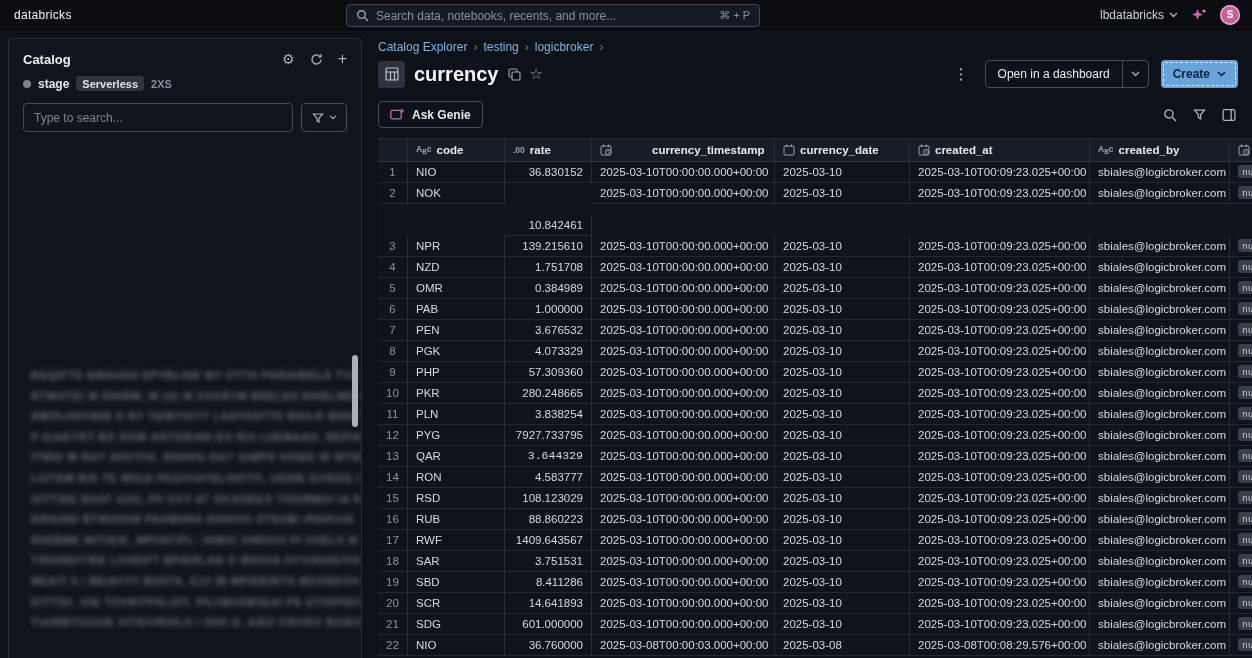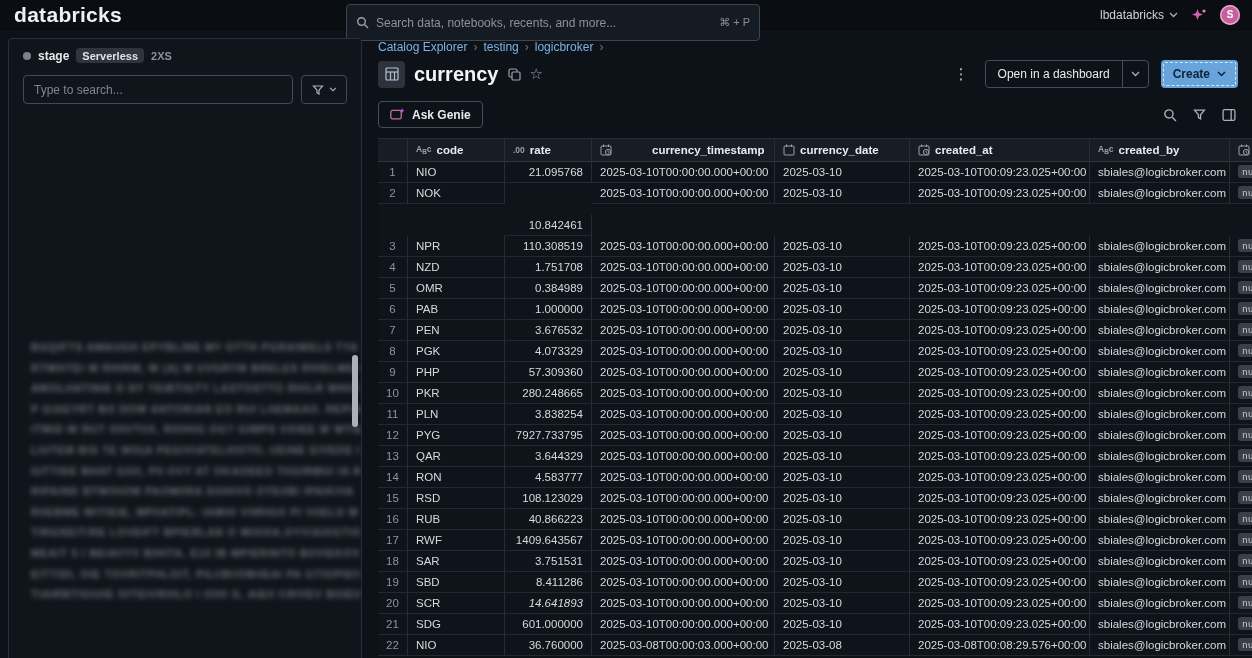--- a/index.html
+++ b/index.html
@@ -4,22 +4,22 @@
 <style>
   * { box-sizing: border-box; margin: 0; padding: 0; }
   html,body { width:1252px; height:658px; overflow:hidden; }
   body {
     background:#0d1218; color:#d6dade;
     font-family:"Liberation Sans", sans-serif;
     position:relative;
   }
   
   .topbar{ height:30px; background:#0a0d12; display:flex; align-items:center; position:relative; border-bottom:1px solid #05070a;}
-  .logo{ color:#eef1f4; font-weight:700; font-size:21px; padding:0 14px; letter-spacing:.3px;}
-  .topsearch{ position:absolute; left:346px; top:4px; width:414px; height:37px; background:#151b22;
+  .logo{ color:#eef1f4; font-weight:400; font-size:12px; padding:0 14px; letter-spacing:.3px;}
+  .topsearch{ position:absolute; left:346px; top:4px; width:414px; height:23px; background:#151b22;
     border:1px solid #3e454e; border-radius:4px; display:flex; align-items:center; padding:0 9px; gap:7px;}
   .topsearch .ph{ color:#8b929b; font-size:12px; flex:1; white-space:nowrap; overflow:hidden;}
   .topsearch .kbd{ color:#868d96; font-size:11px;}
   .topbar-right{ margin-left:auto; display:flex; align-items:center; gap:13px; padding-right:12px;}
   .workspace{ color:#ced3d9; font-size:12px; display:flex; align-items:center; gap:5px;}
   .avatar{ width:20px; height:20px; border-radius:50%; background:#c4619d;
     display:flex; align-items:center; justify-content:center; font-size:10px; font-weight:700; color:#fff;
     box-shadow: inset 0 0 0 1.5px #e7a9cd;}
   
   .panel{ position:absolute; left:8px; top:38px; width:354px; height:640px; background:#10151c;
@@ -115,20 +115,33 @@
           <circle cx="13" cy="3" r="1.6" fill="#e086c4"></circle>
         </svg>
     </span>
     <div class="avatar">
         <span>S</span>
       </div>
   </div>
 </div>
 
 <div class="panel">
+  <div class="panel-head">
+    <span class="panel-title">Catalog</span>
+    <div class="panel-icons">
+      <span style="font-size:14px;">⚙</span>
+      <span>
+        <svg width="13" height="13" viewBox="0 0 13 13" fill="none" stroke="#aab1ba" stroke-width="1.3">
+            <path d="M11 6.5a4.5 4.5 0 1 1-1.3-3.2"></path>
+            <polyline points="11 1 11 3.8 8.2 3.8"></polyline>
+          </svg>
+      </span>
+      <span style="font-size:16px; color:#aab1ba; font-weight:400;">+</span>
+    </div>
+  </div>
   <div class="compute-row">
     <span class="dot"></span>
     <span class="compute-name">stage</span>
     <span class="pill">Serverless</span>
     <span class="compute-size">2XS</span>
   </div>
   <div class="search-row">
     <input class="side-search" placeholder="Type to search..." style="">
     <button class="filter-btn">
       <svg width="12" height="12" viewBox="0 0 12 12" fill="none" stroke="#aab1ba" stroke-width="1.2">
@@ -286,41 +299,41 @@
               <polyline points="8,6.8 8,8 9.1,8.6" fill="none" stroke="#9aa1aa"></polyline>
             </svg>
             <span></span>
           </div>
         </div>
       </div>
     <div class="gbody" id="gbody">
         <div class="grow">
           <div class="gcell c-num" style="width: 30px;">1</div>
           <div class="gcell " style="width: 97px;">NIO</div>
-          <div class="gcell c-right" style="width: 87px;">21.095768</div>
+          <div class="gcell c-right" style="width: 87px;">36.830152</div>
           <div class="gcell " style="width: 183px;">2025-03-10T00:00:00.000+00:00</div>
           <div class="gcell " style="width: 135px;">2025-03-10</div>
           <div class="gcell " style="width: 180px;">2025-03-10T00:09:23.025+00:00</div>
           <div class="gcell " style="width: 140px;">sbiales@logicbroker.com</div>
           <div class="gcell " style="width: 200px;"><span class="null-pill">null</span></div>
         </div>
         <div class="grow">
           <div class="gcell c-num" style="width: 30px;">2</div>
           <div class="gcell " style="width: 97px;">NOK</div>
           <div class="gcell c-right" style="width: 87px; margin-top: 32px;">10.842461</div>
           <div class="gcell " style="width: 183px;">2025-03-10T00:00:00.000+00:00</div>
           <div class="gcell " style="width: 135px;">2025-03-10</div>
           <div class="gcell " style="width: 180px;">2025-03-10T00:09:23.025+00:00</div>
           <div class="gcell " style="width: 140px;">sbiales@logicbroker.com</div>
           <div class="gcell " style="width: 200px;"><span class="null-pill">null</span></div>
         </div>
         <div class="grow">
           <div class="gcell c-num" style="width: 30px;">3</div>
           <div class="gcell " style="width: 97px;">NPR</div>
-          <div class="gcell c-right" style="width: 87px;">110.308519</div>
+          <div class="gcell c-right" style="width: 87px;">139.215610</div>
           <div class="gcell " style="width: 183px;">2025-03-10T00:00:00.000+00:00</div>
           <div class="gcell " style="width: 135px;">2025-03-10</div>
           <div class="gcell " style="width: 180px;">2025-03-10T00:09:23.025+00:00</div>
           <div class="gcell " style="width: 140px;">sbiales@logicbroker.com</div>
           <div class="gcell " style="width: 200px;"><span class="null-pill">null</span></div>
         </div>
         <div class="grow">
           <div class="gcell c-num" style="width: 30px;">4</div>
           <div class="gcell " style="width: 97px;">NZD</div>
           <div class="gcell c-right" style="width: 87px;">1.751708</div>
@@ -406,21 +419,21 @@
           <div class="gcell c-right" style="width: 87px;">7927.733795</div>
           <div class="gcell " style="width: 183px;">2025-03-10T00:00:00.000+00:00</div>
           <div class="gcell " style="width: 135px;">2025-03-10</div>
           <div class="gcell " style="width: 180px;">2025-03-10T00:09:23.025+00:00</div>
           <div class="gcell " style="width: 140px;">sbiales@logicbroker.com</div>
           <div class="gcell " style="width: 200px;"><span class="null-pill">null</span></div>
         </div>
         <div class="grow">
           <div class="gcell c-num" style="width: 30px;">13</div>
           <div class="gcell " style="width: 97px;">QAR</div>
-          <div class="gcell c-right" style="width: 87px;">3.644329</div>
+          <div class="gcell c-right" style="width: 87px; font-family: Liberation Mono, monospace;">3.644329</div>
           <div class="gcell " style="width: 183px;">2025-03-10T00:00:00.000+00:00</div>
           <div class="gcell " style="width: 135px;">2025-03-10</div>
           <div class="gcell " style="width: 180px;">2025-03-10T00:09:23.025+00:00</div>
           <div class="gcell " style="width: 140px;">sbiales@logicbroker.com</div>
           <div class="gcell " style="width: 200px;"><span class="null-pill">null</span></div>
         </div>
         <div class="grow">
           <div class="gcell c-num" style="width: 30px;">14</div>
           <div class="gcell " style="width: 97px;">RON</div>
           <div class="gcell c-right" style="width: 87px;">4.583777</div>
@@ -436,21 +449,21 @@
           <div class="gcell c-right" style="width: 87px;">108.123029</div>
           <div class="gcell " style="width: 183px;">2025-03-10T00:00:00.000+00:00</div>
           <div class="gcell " style="width: 135px;">2025-03-10</div>
           <div class="gcell " style="width: 180px;">2025-03-10T00:09:23.025+00:00</div>
           <div class="gcell " style="width: 140px;">sbiales@logicbroker.com</div>
           <div class="gcell " style="width: 200px;"><span class="null-pill">null</span></div>
         </div>
         <div class="grow">
           <div class="gcell c-num" style="width: 30px;">16</div>
           <div class="gcell " style="width: 97px;">RUB</div>
-          <div class="gcell c-right" style="width: 87px;">40.866223</div>
+          <div class="gcell c-right" style="width: 87px;">88.860223</div>
           <div class="gcell " style="width: 183px;">2025-03-10T00:00:00.000+00:00</div>
           <div class="gcell " style="width: 135px;">2025-03-10</div>
           <div class="gcell " style="width: 180px;">2025-03-10T00:09:23.025+00:00</div>
           <div class="gcell " style="width: 140px;">sbiales@logicbroker.com</div>
           <div class="gcell " style="width: 200px;"><span class="null-pill">null</span></div>
         </div>
         <div class="grow">
           <div class="gcell c-num" style="width: 30px;">17</div>
           <div class="gcell " style="width: 97px;">RWF</div>
           <div class="gcell c-right" style="width: 87px;">1409.643567</div>
@@ -476,21 +489,21 @@
           <div class="gcell c-right" style="width: 87px;">8.411286</div>
           <div class="gcell " style="width: 183px;">2025-03-10T00:00:00.000+00:00</div>
           <div class="gcell " style="width: 135px;">2025-03-10</div>
           <div class="gcell " style="width: 180px;">2025-03-10T00:09:23.025+00:00</div>
           <div class="gcell " style="width: 140px;">sbiales@logicbroker.com</div>
           <div class="gcell " style="width: 200px;"><span class="null-pill">null</span></div>
         </div>
         <div class="grow">
           <div class="gcell c-num" style="width: 30px;">20</div>
           <div class="gcell " style="width: 97px;">SCR</div>
-          <div class="gcell c-right" style="width: 87px; font-style: italic;">14.641893</div>
+          <div class="gcell c-right" style="width: 87px;">14.641893</div>
           <div class="gcell " style="width: 183px;">2025-03-10T00:00:00.000+00:00</div>
           <div class="gcell " style="width: 135px;">2025-03-10</div>
           <div class="gcell " style="width: 180px;">2025-03-10T00:09:23.025+00:00</div>
           <div class="gcell " style="width: 140px;">sbiales@logicbroker.com</div>
           <div class="gcell " style="width: 200px;"><span class="null-pill">null</span></div>
         </div>
         <div class="grow">
           <div class="gcell c-num" style="width: 30px;">21</div>
           <div class="gcell " style="width: 97px;">SDG</div>
           <div class="gcell c-right" style="width: 87px;">601.000000</div>

